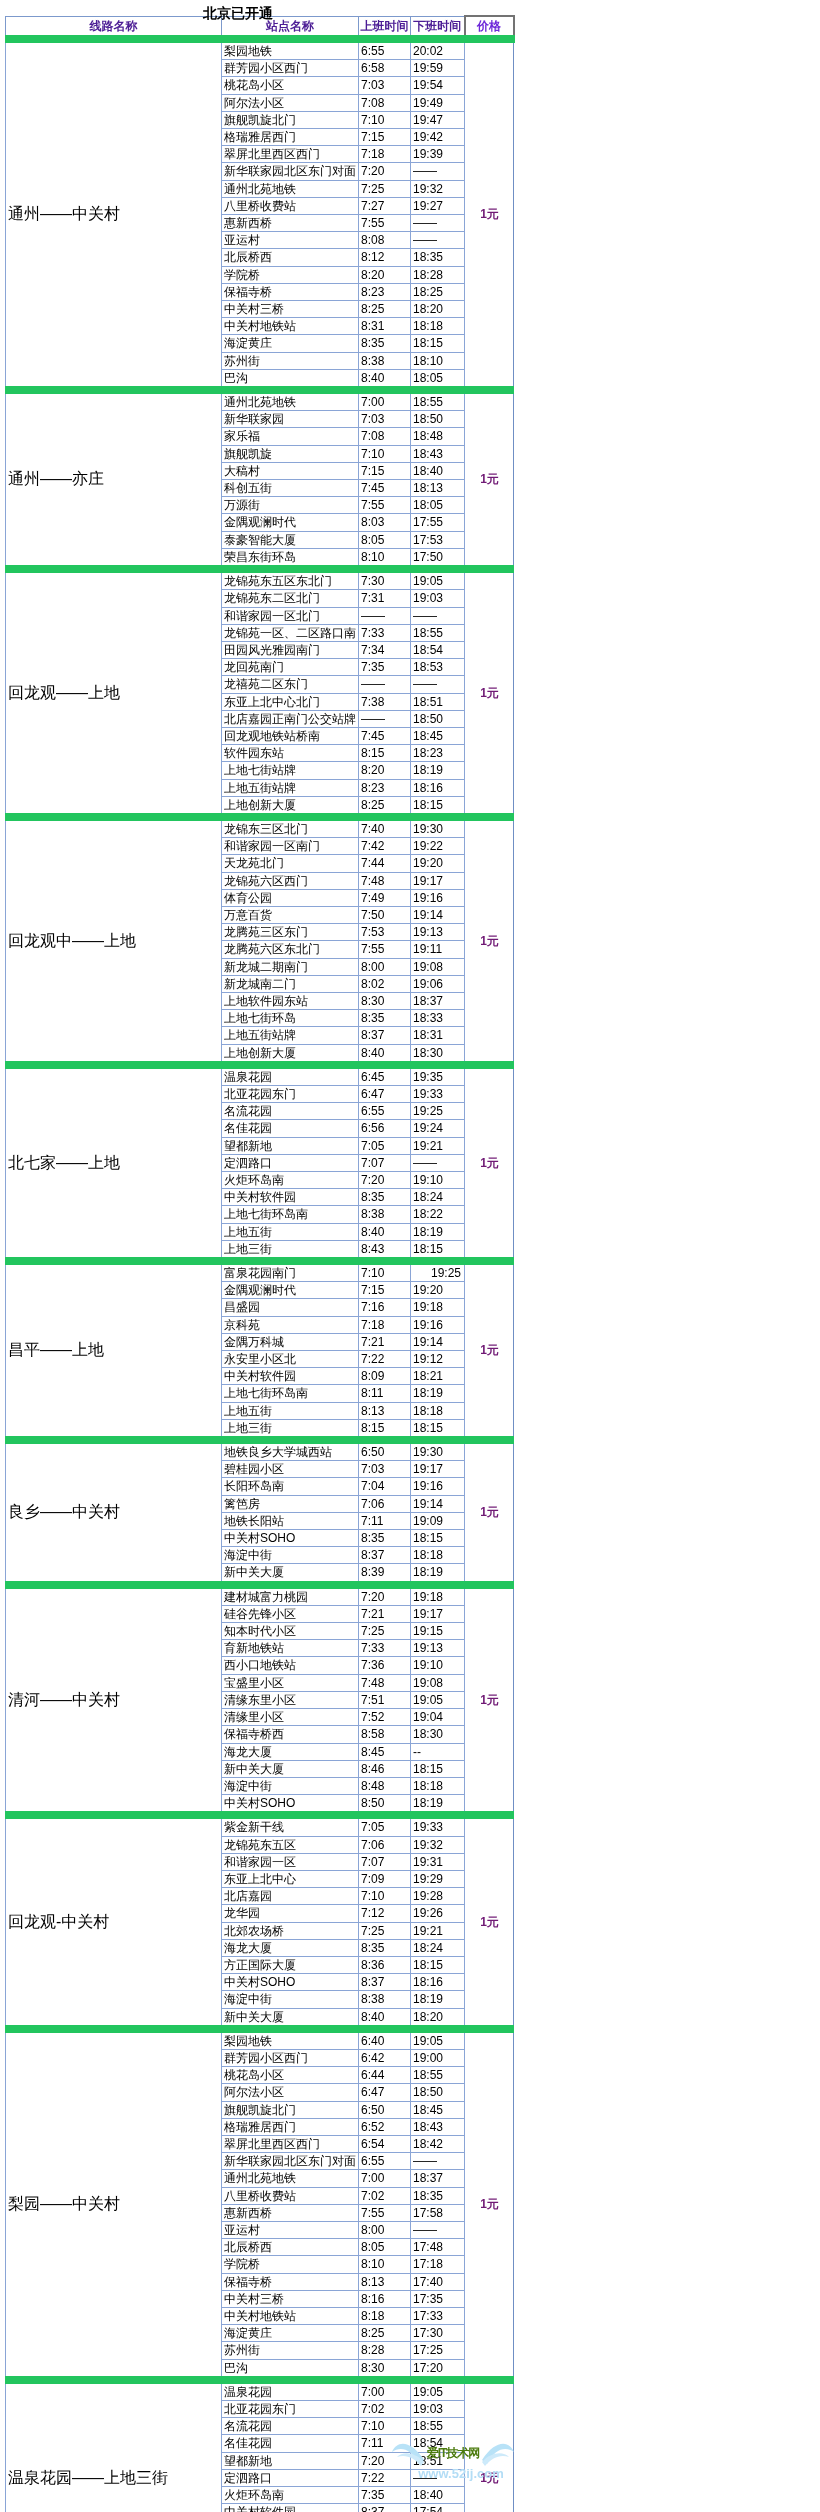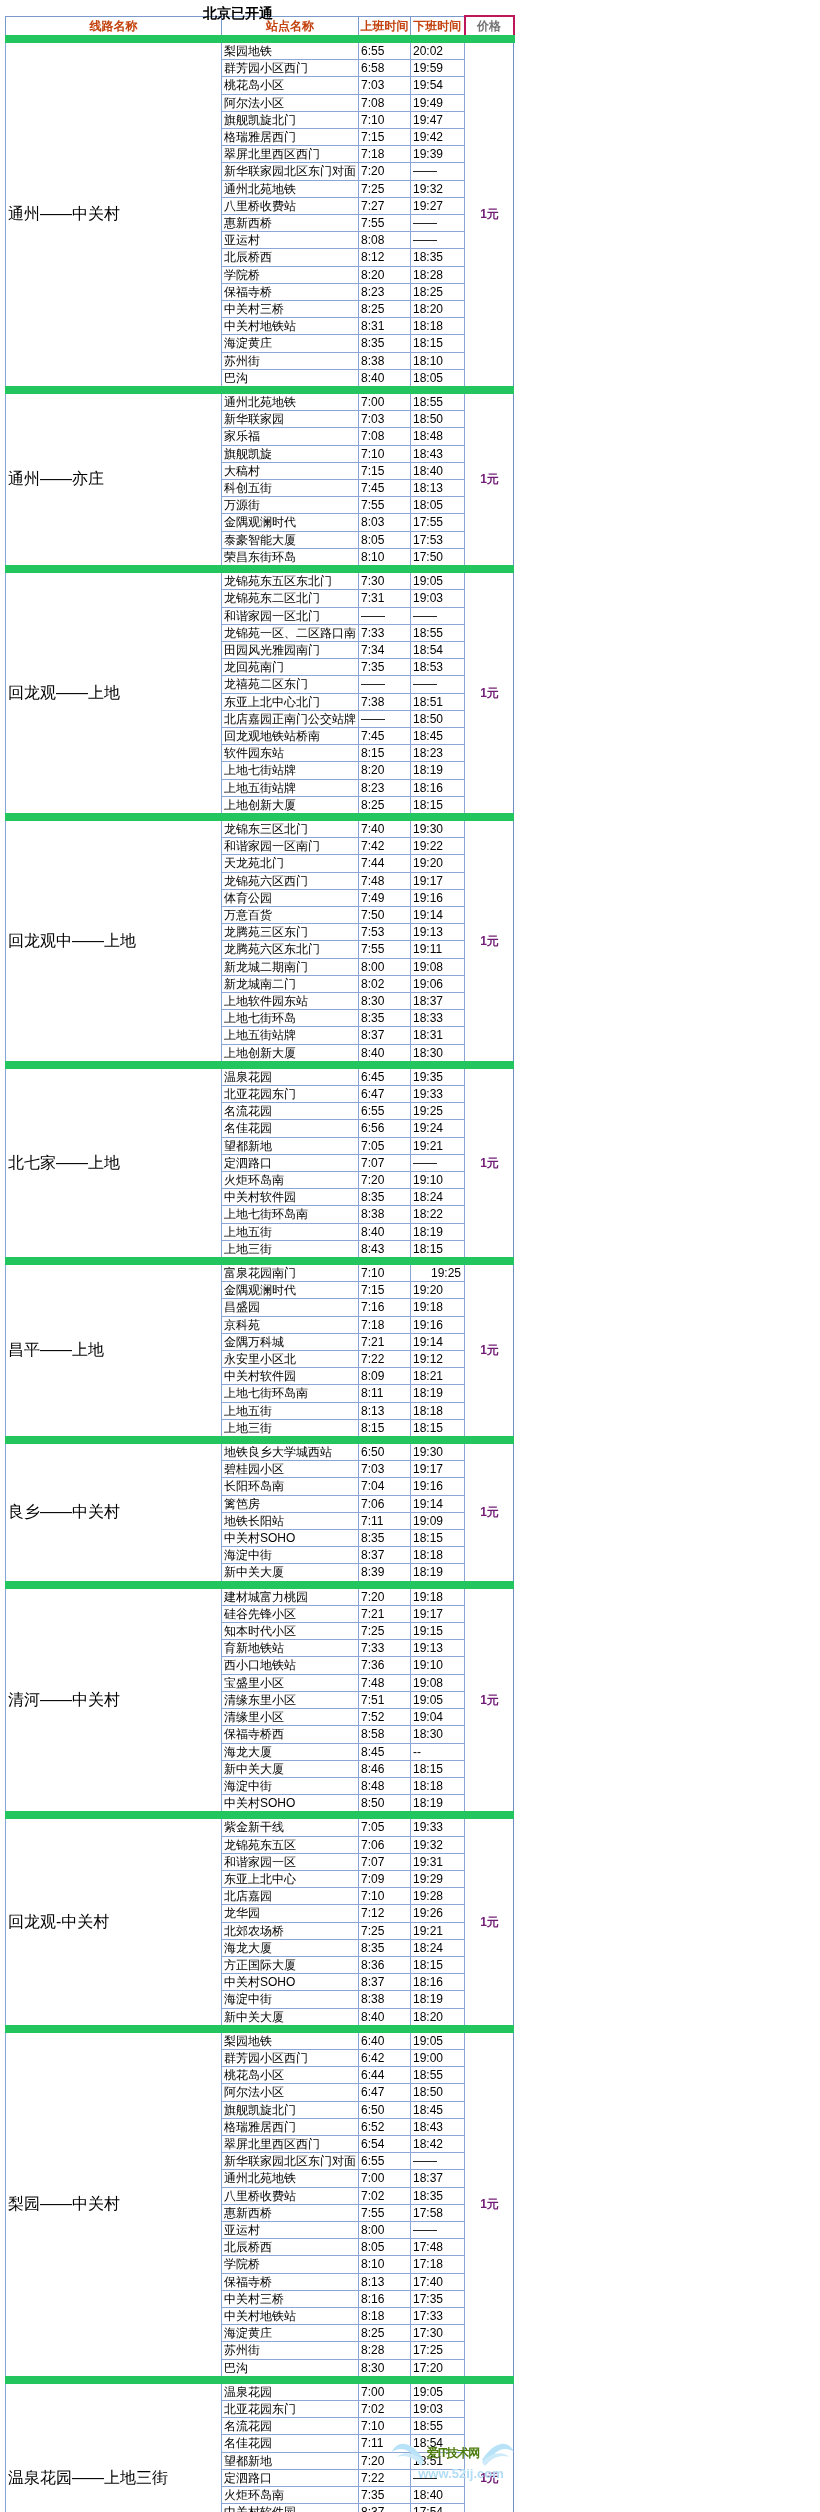--- a/index.html
+++ b/index.html
@@ -15,25 +15,25 @@
   table.sched{
     border-collapse:collapse;table-layout:fixed;margin-left:5px;
   }
   col.c-route{width:216px;}
   col.c-station{width:137px;}
   col.c-start{width:52px;}
   col.c-end{width:54px;}
   col.c-price{width:49px;}
   .sched th{
     border:1px solid #7c99cc;height:18px;line-height:18px;
-    font-size:12px;font-weight:bold;text-align:center;color:#c2410c;
+    font-size:12px;font-weight:bold;text-align:center;color:#4c1d95;
     padding:0;white-space:nowrap;overflow:hidden;
   }
   .sched th.h-price{
-    border:2px solid #be185d;color:#737373;margin-left:27px;
+    border:2px solid #737373;color:#6d28d9;margin-left:27px;
   }
   .sched td{
     border:1px solid #8aa5d6;height:16.2px;line-height:16.2px;
     font-size:12px;color:#000;padding:0 1px 0 2px;
     white-space:nowrap;overflow:hidden;text-align:left;
   }
   .sched td.route{
     text-align:left;vertical-align:middle;font-size:16px;
   }
   .sched td.price{

